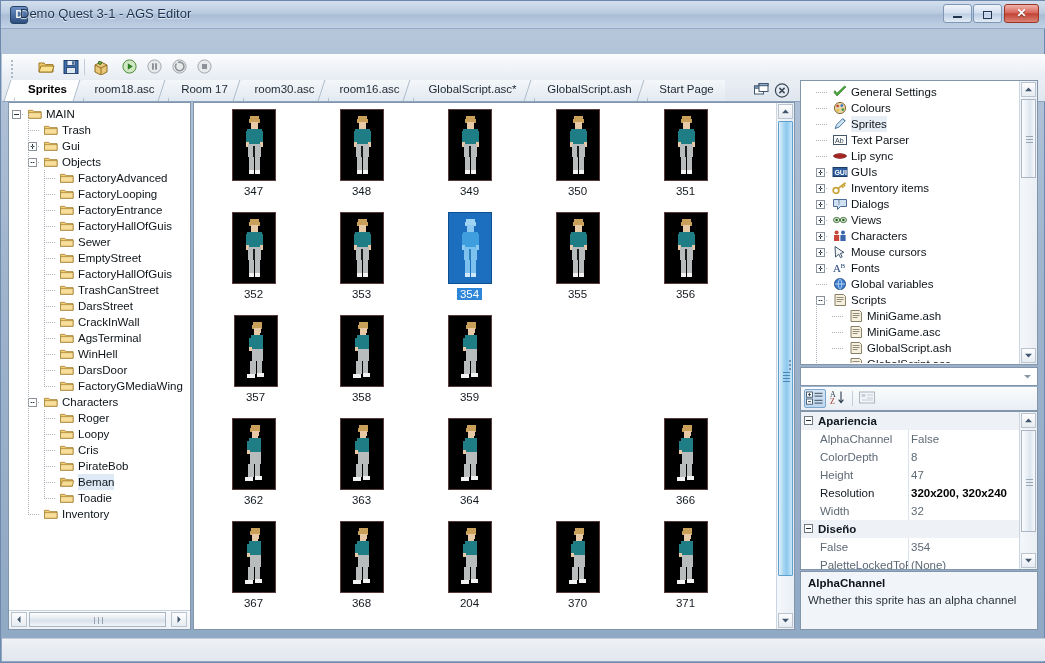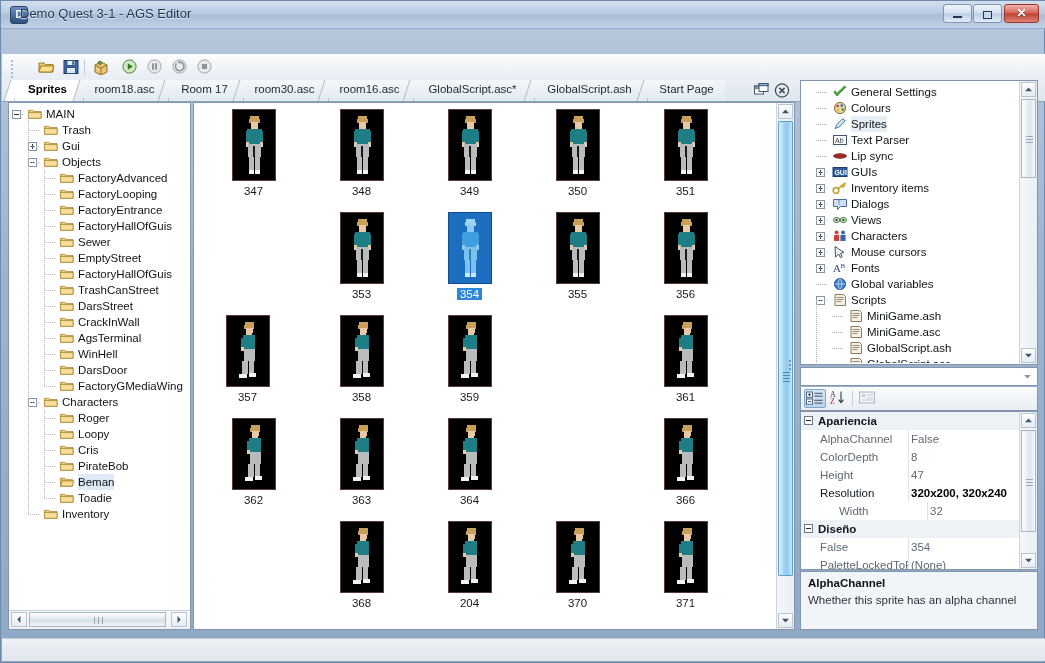--- a/index.html
+++ b/index.html
@@ -677,38 +677,58 @@
             <div class="px" style="left: 27px; top: 32px; width: 3px; height: 5px; background: rgb(232, 201, 166);"></div>
             <div class="px" style="left: 15px; top: 34px; width: 13px; height: 13px; background: rgb(185, 188, 189);"></div>
             <div class="px" style="left: 20px; top: 36px; width: 2px; height: 11px; background: rgb(26, 26, 26);"></div>
             <div class="px" style="left: 16px; top: 47px; width: 5px; height: 13px; background: rgb(185, 188, 189);"></div>
             <div class="px" style="left: 22px; top: 47px; width: 5px; height: 13px; background: rgb(185, 188, 189);"></div>
             <div class="px" style="left: 16px; top: 60px; width: 5px; height: 4px; background: rgb(242, 242, 242);"></div>
             <div class="px" style="left: 22px; top: 60px; width: 5px; height: 4px; background: rgb(242, 242, 242);"></div>
           </div>
           <div class="slabel"><span>351</span></div>
         </div>
-        <div class="scell" style="left: 114px; top: 107px;">
+        <div class="scell" style="left: 6px; top: 107px;">
           <div class="sthumb">
             <div class="px" style="left: 17px; top: 6px; width: 9px; height: 3px; background: rgb(200, 160, 90);"></div>
             <div class="px" style="left: 16px; top: 9px; width: 11px; height: 4px; background: rgb(200, 160, 90);"></div>
             <div class="px" style="left: 18px; top: 12px; width: 7px; height: 5px; background: rgb(232, 201, 166);"></div>
             <div class="px" style="left: 18px; top: 17px; width: 7px; height: 2px; background: rgb(232, 201, 166);"></div>
             <div class="px" style="left: 14px; top: 19px; width: 15px; height: 15px; background: rgb(31, 125, 134);"></div>
             <div class="px" style="left: 13px; top: 21px; width: 3px; height: 11px; background: rgb(31, 125, 134);"></div>
             <div class="px" style="left: 27px; top: 21px; width: 3px; height: 11px; background: rgb(31, 125, 134);"></div>
             <div class="px" style="left: 13px; top: 32px; width: 3px; height: 5px; background: rgb(232, 201, 166);"></div>
             <div class="px" style="left: 27px; top: 32px; width: 3px; height: 5px; background: rgb(232, 201, 166);"></div>
             <div class="px" style="left: 15px; top: 34px; width: 13px; height: 13px; background: rgb(185, 188, 189);"></div>
             <div class="px" style="left: 20px; top: 36px; width: 2px; height: 11px; background: rgb(26, 26, 26);"></div>
             <div class="px" style="left: 16px; top: 47px; width: 5px; height: 13px; background: rgb(185, 188, 189);"></div>
             <div class="px" style="left: 22px; top: 47px; width: 5px; height: 13px; background: rgb(185, 188, 189);"></div>
             <div class="px" style="left: 16px; top: 60px; width: 5px; height: 4px; background: rgb(242, 242, 242);"></div>
             <div class="px" style="left: 22px; top: 60px; width: 5px; height: 4px; background: rgb(242, 242, 242);"></div>
           </div>
+          <div class="slabel"><span>352</span></div>
+        </div>
+        <div class="scell" style="left: 114px; top: 107px;">
+          <div class="sthumb">
+            <div class="px" style="left: 17px; top: 6px; width: 9px; height: 3px; background: rgb(200, 160, 90);"></div>
+            <div class="px" style="left: 16px; top: 9px; width: 11px; height: 4px; background: rgb(200, 160, 90);"></div>
+            <div class="px" style="left: 18px; top: 12px; width: 7px; height: 5px; background: rgb(232, 201, 166);"></div>
+            <div class="px" style="left: 18px; top: 17px; width: 7px; height: 2px; background: rgb(232, 201, 166);"></div>
+            <div class="px" style="left: 14px; top: 19px; width: 15px; height: 15px; background: rgb(31, 125, 134);"></div>
+            <div class="px" style="left: 13px; top: 21px; width: 3px; height: 11px; background: rgb(31, 125, 134);"></div>
+            <div class="px" style="left: 27px; top: 21px; width: 3px; height: 11px; background: rgb(31, 125, 134);"></div>
+            <div class="px" style="left: 13px; top: 32px; width: 3px; height: 5px; background: rgb(232, 201, 166);"></div>
+            <div class="px" style="left: 27px; top: 32px; width: 3px; height: 5px; background: rgb(232, 201, 166);"></div>
+            <div class="px" style="left: 15px; top: 34px; width: 13px; height: 13px; background: rgb(185, 188, 189);"></div>
+            <div class="px" style="left: 20px; top: 36px; width: 2px; height: 11px; background: rgb(26, 26, 26);"></div>
+            <div class="px" style="left: 16px; top: 47px; width: 5px; height: 13px; background: rgb(185, 188, 189);"></div>
+            <div class="px" style="left: 22px; top: 47px; width: 5px; height: 13px; background: rgb(185, 188, 189);"></div>
+            <div class="px" style="left: 16px; top: 60px; width: 5px; height: 4px; background: rgb(242, 242, 242);"></div>
+            <div class="px" style="left: 22px; top: 60px; width: 5px; height: 4px; background: rgb(242, 242, 242);"></div>
+          </div>
           <div class="slabel"><span>353</span></div>
         </div>
         <div class="scell selected" style="left: 222px; top: 107px;">
           <div class="sthumb">
             <div class="px" style="left: 17px; top: 6px; width: 9px; height: 3px; background: rgb(158, 211, 244);"></div>
             <div class="px" style="left: 16px; top: 9px; width: 11px; height: 4px; background: rgb(158, 211, 244);"></div>
             <div class="px" style="left: 18px; top: 12px; width: 7px; height: 5px; background: rgb(143, 202, 242);"></div>
             <div class="px" style="left: 18px; top: 17px; width: 7px; height: 2px; background: rgb(143, 202, 242);"></div>
             <div class="px" style="left: 14px; top: 19px; width: 15px; height: 15px; background: rgb(63, 158, 222);"></div>
             <div class="px" style="left: 13px; top: 21px; width: 3px; height: 11px; background: rgb(63, 158, 222);"></div>
@@ -757,21 +777,21 @@
             <div class="px" style="left: 27px; top: 32px; width: 3px; height: 5px; background: rgb(232, 201, 166);"></div>
             <div class="px" style="left: 15px; top: 34px; width: 13px; height: 13px; background: rgb(185, 188, 189);"></div>
             <div class="px" style="left: 20px; top: 36px; width: 2px; height: 11px; background: rgb(26, 26, 26);"></div>
             <div class="px" style="left: 16px; top: 47px; width: 5px; height: 13px; background: rgb(185, 188, 189);"></div>
             <div class="px" style="left: 22px; top: 47px; width: 5px; height: 13px; background: rgb(185, 188, 189);"></div>
             <div class="px" style="left: 16px; top: 60px; width: 5px; height: 4px; background: rgb(242, 242, 242);"></div>
             <div class="px" style="left: 22px; top: 60px; width: 5px; height: 4px; background: rgb(242, 242, 242);"></div>
           </div>
           <div class="slabel"><span>356</span></div>
         </div>
-        <div class="scell" style="left: 0; top: 210px;">
+        <div class="scell" style="left: 8px; top: 210px;">
           <div class="sthumb">
             <div class="px" style="left: 18px; top: 6px; width: 9px; height: 3px; background: rgb(200, 160, 90);"></div>
             <div class="px" style="left: 17px; top: 9px; width: 10px; height: 4px; background: rgb(200, 160, 90);"></div>
             <div class="px" style="left: 19px; top: 12px; width: 7px; height: 5px; background: rgb(232, 201, 166);"></div>
             <div class="px" style="left: 19px; top: 17px; width: 6px; height: 2px; background: rgb(232, 201, 166);"></div>
             <div class="px" style="left: 16px; top: 19px; width: 12px; height: 14px; background: rgb(31, 125, 134);"></div>
             <div class="px" style="left: 14px; top: 22px; width: 3px; height: 10px; background: rgb(31, 125, 134);"></div>
             <div class="px" style="left: 14px; top: 31px; width: 3px; height: 4px; background: rgb(232, 201, 166);"></div>
             <div class="px" style="left: 17px; top: 33px; width: 11px; height: 12px; background: rgb(185, 188, 189);"></div>
             <div class="px" style="left: 15px; top: 45px; width: 6px; height: 13px; background: rgb(185, 188, 189);"></div>
@@ -808,104 +828,104 @@
             <div class="px" style="left: 14px; top: 22px; width: 3px; height: 10px; background: rgb(31, 125, 134);"></div>
             <div class="px" style="left: 14px; top: 31px; width: 3px; height: 4px; background: rgb(232, 201, 166);"></div>
             <div class="px" style="left: 17px; top: 33px; width: 11px; height: 12px; background: rgb(185, 188, 189);"></div>
             <div class="px" style="left: 15px; top: 45px; width: 6px; height: 13px; background: rgb(185, 188, 189);"></div>
             <div class="px" style="left: 22px; top: 45px; width: 5px; height: 12px; background: rgb(185, 188, 189);"></div>
             <div class="px" style="left: 12px; top: 58px; width: 8px; height: 4px; background: rgb(242, 242, 242);"></div>
             <div class="px" style="left: 22px; top: 57px; width: 7px; height: 4px; background: rgb(242, 242, 242);"></div>
           </div>
           <div class="slabel"><span>359</span></div>
         </div>
-        <div class="scell" style="left: 438px; top: 210px;">
+        <div class="scell" style="left: 6px; top: 313px;">
           <div class="sthumb">
             <div class="px" style="left: 18px; top: 6px; width: 9px; height: 3px; background: rgb(200, 160, 90);"></div>
             <div class="px" style="left: 17px; top: 9px; width: 10px; height: 4px; background: rgb(200, 160, 90);"></div>
             <div class="px" style="left: 19px; top: 12px; width: 7px; height: 5px; background: rgb(232, 201, 166);"></div>
             <div class="px" style="left: 19px; top: 17px; width: 6px; height: 2px; background: rgb(232, 201, 166);"></div>
             <div class="px" style="left: 16px; top: 19px; width: 12px; height: 14px; background: rgb(31, 125, 134);"></div>
             <div class="px" style="left: 14px; top: 22px; width: 3px; height: 10px; background: rgb(31, 125, 134);"></div>
             <div class="px" style="left: 14px; top: 31px; width: 3px; height: 4px; background: rgb(232, 201, 166);"></div>
             <div class="px" style="left: 17px; top: 33px; width: 11px; height: 12px; background: rgb(185, 188, 189);"></div>
             <div class="px" style="left: 15px; top: 45px; width: 6px; height: 13px; background: rgb(185, 188, 189);"></div>
             <div class="px" style="left: 22px; top: 45px; width: 5px; height: 12px; background: rgb(185, 188, 189);"></div>
             <div class="px" style="left: 12px; top: 58px; width: 8px; height: 4px; background: rgb(242, 242, 242);"></div>
             <div class="px" style="left: 22px; top: 57px; width: 7px; height: 4px; background: rgb(242, 242, 242);"></div>
           </div>
-          <div class="slabel"><span>361</span></div>
-        </div>
-        <div class="scell" style="left: 6px; top: 313px;">
+          <div class="slabel"><span>362</span></div>
+        </div>
+        <div class="scell" style="left: 114px; top: 313px;">
           <div class="sthumb">
             <div class="px" style="left: 18px; top: 6px; width: 9px; height: 3px; background: rgb(200, 160, 90);"></div>
             <div class="px" style="left: 17px; top: 9px; width: 10px; height: 4px; background: rgb(200, 160, 90);"></div>
             <div class="px" style="left: 19px; top: 12px; width: 7px; height: 5px; background: rgb(232, 201, 166);"></div>
             <div class="px" style="left: 19px; top: 17px; width: 6px; height: 2px; background: rgb(232, 201, 166);"></div>
             <div class="px" style="left: 16px; top: 19px; width: 12px; height: 14px; background: rgb(31, 125, 134);"></div>
             <div class="px" style="left: 14px; top: 22px; width: 3px; height: 10px; background: rgb(31, 125, 134);"></div>
             <div class="px" style="left: 14px; top: 31px; width: 3px; height: 4px; background: rgb(232, 201, 166);"></div>
             <div class="px" style="left: 17px; top: 33px; width: 11px; height: 12px; background: rgb(185, 188, 189);"></div>
             <div class="px" style="left: 15px; top: 45px; width: 6px; height: 13px; background: rgb(185, 188, 189);"></div>
             <div class="px" style="left: 22px; top: 45px; width: 5px; height: 12px; background: rgb(185, 188, 189);"></div>
             <div class="px" style="left: 12px; top: 58px; width: 8px; height: 4px; background: rgb(242, 242, 242);"></div>
             <div class="px" style="left: 22px; top: 57px; width: 7px; height: 4px; background: rgb(242, 242, 242);"></div>
           </div>
-          <div class="slabel"><span>362</span></div>
-        </div>
-        <div class="scell" style="left: 114px; top: 313px;">
+          <div class="slabel"><span>363</span></div>
+        </div>
+        <div class="scell" style="left: 222px; top: 313px;">
           <div class="sthumb">
             <div class="px" style="left: 18px; top: 6px; width: 9px; height: 3px; background: rgb(200, 160, 90);"></div>
             <div class="px" style="left: 17px; top: 9px; width: 10px; height: 4px; background: rgb(200, 160, 90);"></div>
             <div class="px" style="left: 19px; top: 12px; width: 7px; height: 5px; background: rgb(232, 201, 166);"></div>
             <div class="px" style="left: 19px; top: 17px; width: 6px; height: 2px; background: rgb(232, 201, 166);"></div>
             <div class="px" style="left: 16px; top: 19px; width: 12px; height: 14px; background: rgb(31, 125, 134);"></div>
             <div class="px" style="left: 14px; top: 22px; width: 3px; height: 10px; background: rgb(31, 125, 134);"></div>
             <div class="px" style="left: 14px; top: 31px; width: 3px; height: 4px; background: rgb(232, 201, 166);"></div>
             <div class="px" style="left: 17px; top: 33px; width: 11px; height: 12px; background: rgb(185, 188, 189);"></div>
             <div class="px" style="left: 15px; top: 45px; width: 6px; height: 13px; background: rgb(185, 188, 189);"></div>
             <div class="px" style="left: 22px; top: 45px; width: 5px; height: 12px; background: rgb(185, 188, 189);"></div>
             <div class="px" style="left: 12px; top: 58px; width: 8px; height: 4px; background: rgb(242, 242, 242);"></div>
             <div class="px" style="left: 22px; top: 57px; width: 7px; height: 4px; background: rgb(242, 242, 242);"></div>
           </div>
-          <div class="slabel"><span>363</span></div>
-        </div>
-        <div class="scell" style="left: 222px; top: 313px;">
+          <div class="slabel"><span>364</span></div>
+        </div>
+        <div class="scell" style="left: 438px; top: 313px;">
           <div class="sthumb">
             <div class="px" style="left: 18px; top: 6px; width: 9px; height: 3px; background: rgb(200, 160, 90);"></div>
             <div class="px" style="left: 17px; top: 9px; width: 10px; height: 4px; background: rgb(200, 160, 90);"></div>
             <div class="px" style="left: 19px; top: 12px; width: 7px; height: 5px; background: rgb(232, 201, 166);"></div>
             <div class="px" style="left: 19px; top: 17px; width: 6px; height: 2px; background: rgb(232, 201, 166);"></div>
             <div class="px" style="left: 16px; top: 19px; width: 12px; height: 14px; background: rgb(31, 125, 134);"></div>
             <div class="px" style="left: 14px; top: 22px; width: 3px; height: 10px; background: rgb(31, 125, 134);"></div>
             <div class="px" style="left: 14px; top: 31px; width: 3px; height: 4px; background: rgb(232, 201, 166);"></div>
             <div class="px" style="left: 17px; top: 33px; width: 11px; height: 12px; background: rgb(185, 188, 189);"></div>
             <div class="px" style="left: 15px; top: 45px; width: 6px; height: 13px; background: rgb(185, 188, 189);"></div>
             <div class="px" style="left: 22px; top: 45px; width: 5px; height: 12px; background: rgb(185, 188, 189);"></div>
             <div class="px" style="left: 12px; top: 58px; width: 8px; height: 4px; background: rgb(242, 242, 242);"></div>
             <div class="px" style="left: 22px; top: 57px; width: 7px; height: 4px; background: rgb(242, 242, 242);"></div>
           </div>
-          <div class="slabel"><span>364</span></div>
-        </div>
-        <div class="scell" style="left: 438px; top: 313px;">
+          <div class="slabel"><span>366</span></div>
+        </div>
+        <div class="scell" style="left: 6px; top: 416px;">
           <div class="sthumb">
             <div class="px" style="left: 18px; top: 6px; width: 9px; height: 3px; background: rgb(200, 160, 90);"></div>
             <div class="px" style="left: 17px; top: 9px; width: 10px; height: 4px; background: rgb(200, 160, 90);"></div>
             <div class="px" style="left: 19px; top: 12px; width: 7px; height: 5px; background: rgb(232, 201, 166);"></div>
             <div class="px" style="left: 19px; top: 17px; width: 6px; height: 2px; background: rgb(232, 201, 166);"></div>
             <div class="px" style="left: 16px; top: 19px; width: 12px; height: 14px; background: rgb(31, 125, 134);"></div>
             <div class="px" style="left: 14px; top: 22px; width: 3px; height: 10px; background: rgb(31, 125, 134);"></div>
             <div class="px" style="left: 14px; top: 31px; width: 3px; height: 4px; background: rgb(232, 201, 166);"></div>
             <div class="px" style="left: 17px; top: 33px; width: 11px; height: 12px; background: rgb(185, 188, 189);"></div>
             <div class="px" style="left: 15px; top: 45px; width: 6px; height: 13px; background: rgb(185, 188, 189);"></div>
             <div class="px" style="left: 22px; top: 45px; width: 5px; height: 12px; background: rgb(185, 188, 189);"></div>
             <div class="px" style="left: 12px; top: 58px; width: 8px; height: 4px; background: rgb(242, 242, 242);"></div>
             <div class="px" style="left: 22px; top: 57px; width: 7px; height: 4px; background: rgb(242, 242, 242);"></div>
           </div>
-          <div class="slabel"><span>366</span></div>
+          <div class="slabel"><span>367</span></div>
         </div>
         <div class="scell" style="left: 114px; top: 416px;">
           <div class="sthumb">
             <div class="px" style="left: 18px; top: 6px; width: 9px; height: 3px; background: rgb(200, 160, 90);"></div>
             <div class="px" style="left: 17px; top: 9px; width: 10px; height: 4px; background: rgb(200, 160, 90);"></div>
             <div class="px" style="left: 19px; top: 12px; width: 7px; height: 5px; background: rgb(232, 201, 166);"></div>
             <div class="px" style="left: 19px; top: 17px; width: 6px; height: 2px; background: rgb(232, 201, 166);"></div>
             <div class="px" style="left: 16px; top: 19px; width: 12px; height: 14px; background: rgb(31, 125, 134);"></div>
             <div class="px" style="left: 14px; top: 22px; width: 3px; height: 10px; background: rgb(31, 125, 134);"></div>
             <div class="px" style="left: 14px; top: 31px; width: 3px; height: 4px; background: rgb(232, 201, 166);"></div>
@@ -1227,21 +1247,21 @@
         <div class="prow" style="top: 54px;">
           <div class="sep"></div>
           <div class="pname">Height</div>
           <div class="pval">47</div>
         </div>
         <div class="prow active" style="top: 72px;">
           <div class="sep"></div>
           <div class="pname">Resolution</div>
           <div class="pval">320x200, 320x240</div>
         </div>
-        <div class="prow" style="top: 90px; margin-left: 19px;">
+        <div class="prow" style="top: 90px;">
           <div class="sep"></div>
           <div class="pname">Width</div>
           <div class="pval">32</div>
         </div>
         <div class="prow cat" style="top: 108px;">
           <div class="catbox"></div>
           <div class="pname">Diseño</div>
         </div>
         <div class="prow" style="top: 126px;">
           <div class="sep"></div>

